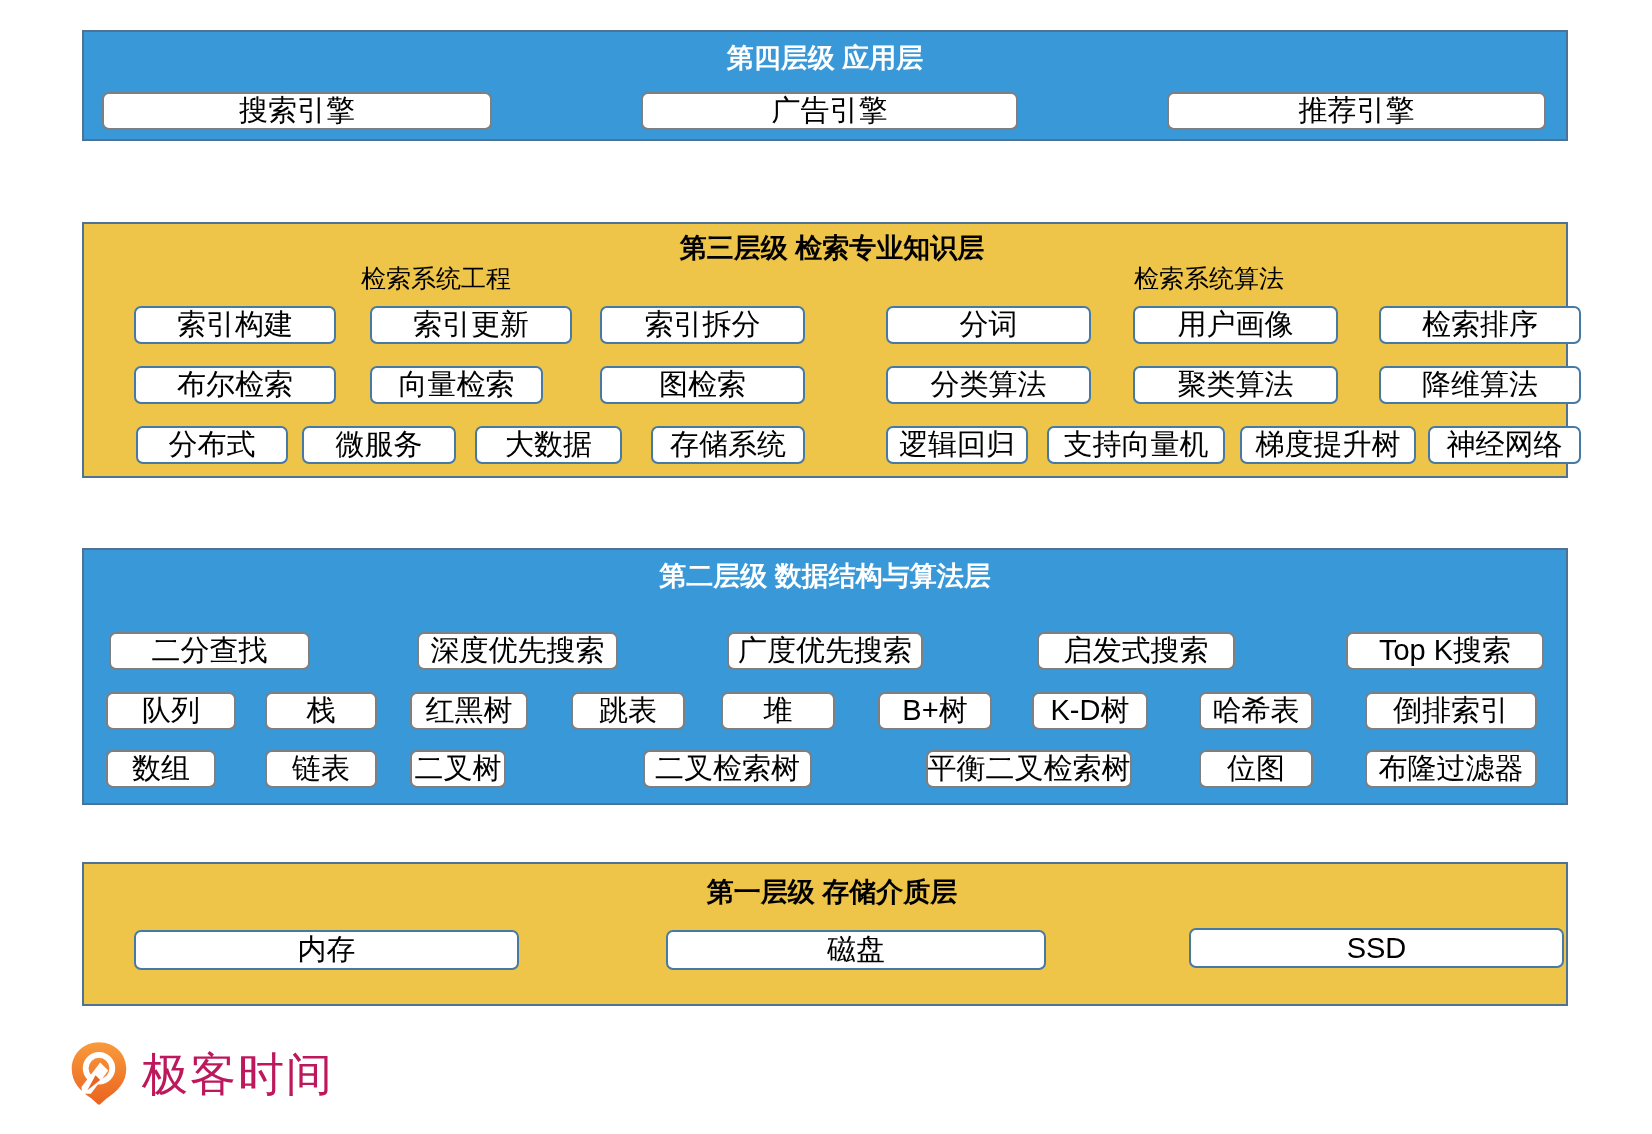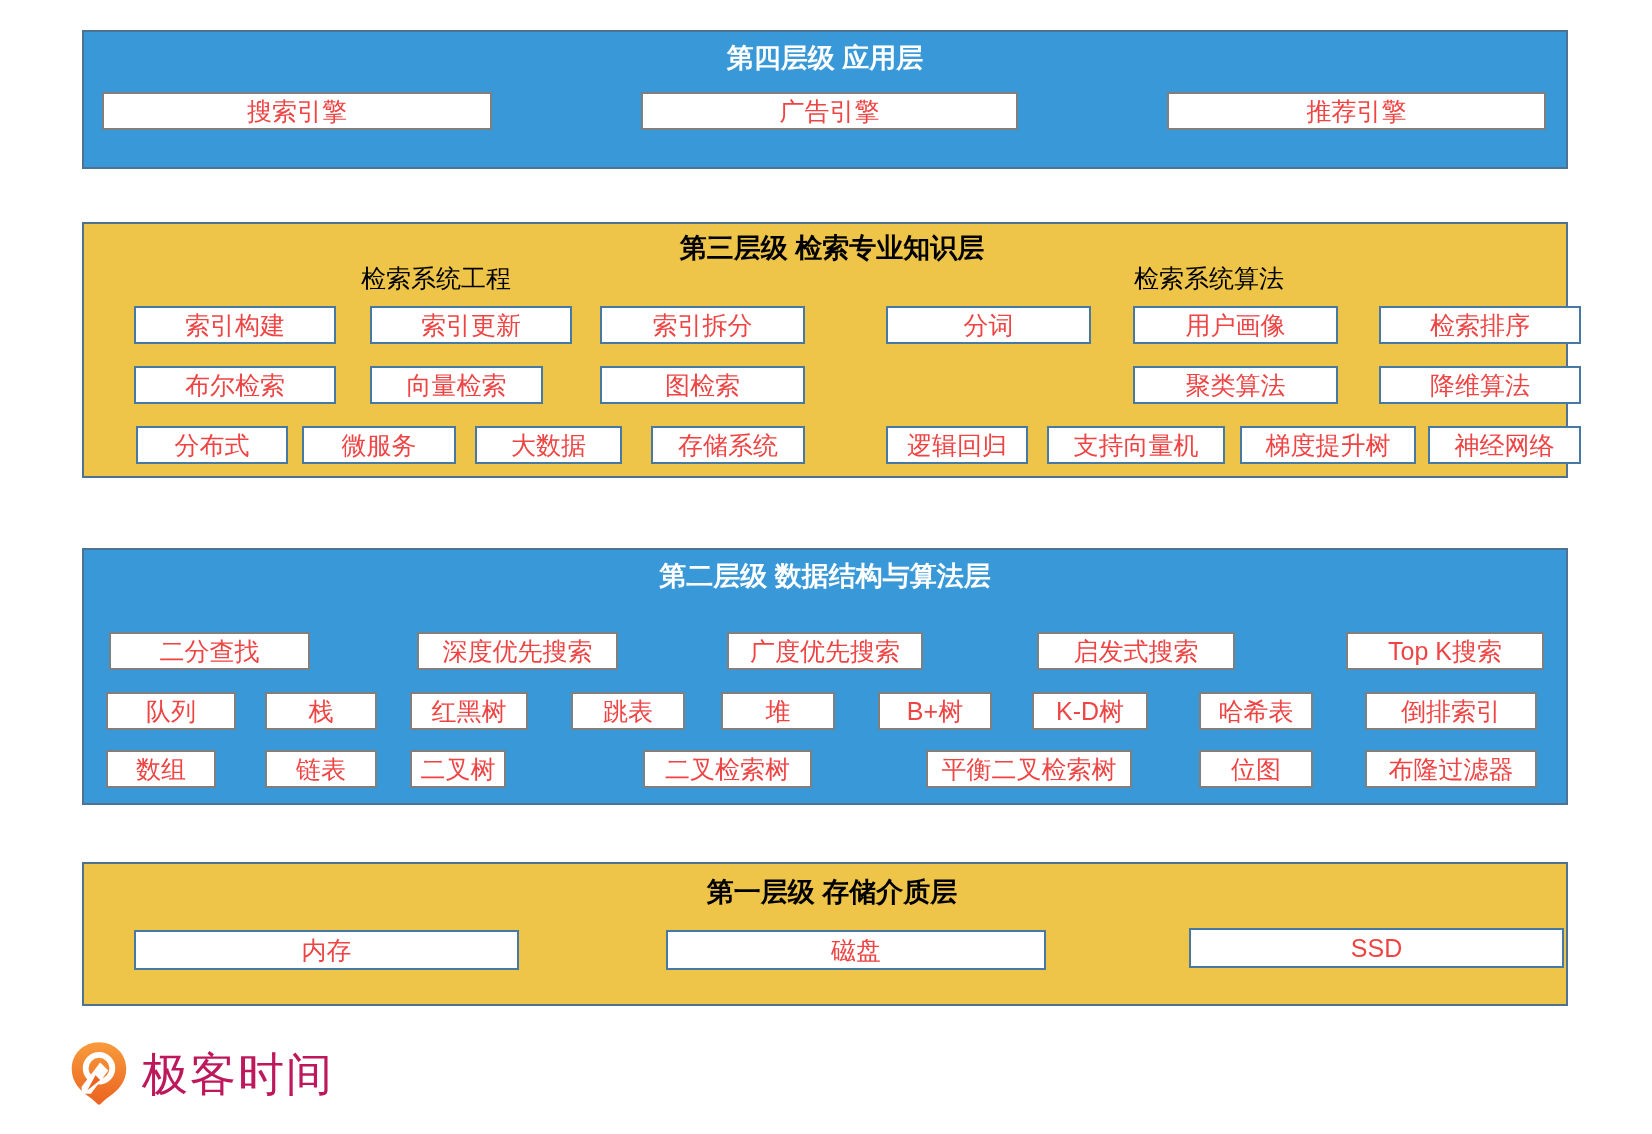--- a/index.html
+++ b/index.html
@@ -19,40 +19,40 @@
   }
   .band.blue  .band-title{color:#ffffff;}
   .band.yellow .band-title{color:#000000;padding-left:14px;}
   .group-header{
     position:absolute;transform:translateX(-50%);
     font-size:25px;font-weight:500;color:#000000;white-space:nowrap;
   }
   .gbox{
     position:absolute;height:38px;background:#ffffff;box-sizing:border-box;
     display:flex;align-items:center;justify-content:center;
-    font-size:25px;color:#ef4444;white-space:nowrap;
+    font-size:29px;color:#000000;white-space:nowrap;border-radius:7px;
   }
   .band.blue  .gbox{border:2px solid #7F7F7F;}
   .band.yellow .gbox{border:2px solid #4679A4;margin-left:28px;}
   .band1-box{height:40px;}
   .logo{
     position:absolute;left:70px;top:1040px;
     display:flex;align-items:center;gap:14px;
   }
   .logo-text{
     font-size:46px;color:#be185d;letter-spacing:2px;font-weight:500;
     line-height:1;
   }
 </style>
 </head>
 <body>
 
 <div class="page">
 
-  <div class="band blue" style="top:30px;height:139px;">
+  <div class="band blue" style="top:30px;height:111px;">
     <div class="band-title" style="top:8px;">第四层级 应用层</div>
     <div class="gbox" style="left:18px;top:60px;width:390px;">搜索引擎</div>
     <div class="gbox" style="left:557px;top:60px;width:377px;">广告引擎</div>
     <div class="gbox" style="left:1083px;top:60px;width:379px;">推荐引擎</div>
   </div>
 
   <div class="band yellow" style="top:222px;height:256px;">
     <div class="band-title" style="top:6px;">第三层级 检索专业知识层</div>
 
     <div class="group-header" style="left:352px;top:38px;">检索系统工程</div>
@@ -68,20 +68,21 @@
 
     <div class="gbox" style="left:24px;top:202px;width:152px;">分布式</div>
     <div class="gbox" style="left:190px;top:202px;width:154px;">微服务</div>
     <div class="gbox" style="left:363px;top:202px;width:147px;">大数据</div>
     <div class="gbox" style="left:539px;top:202px;width:154px;">存储系统</div>
 
     <div class="gbox" style="left:774px;top:82px;width:205px;">分词</div>
     <div class="gbox" style="left:1021px;top:82px;width:205px;">用户画像</div>
     <div class="gbox" style="left:1267px;top:82px;width:202px;">检索排序</div>
 
+    <div class="gbox" style="left:774px;top:142px;width:205px;">分类算法</div>
     <div class="gbox" style="left:1021px;top:142px;width:205px;">聚类算法</div>
     <div class="gbox" style="left:1267px;top:142px;width:202px;">降维算法</div>
 
     <div class="gbox" style="left:774px;top:202px;width:142px;">逻辑回归</div>
     <div class="gbox" style="left:935px;top:202px;width:178px;">支持向量机</div>
     <div class="gbox" style="left:1128px;top:202px;width:176px;">梯度提升树</div>
     <div class="gbox" style="left:1316px;top:202px;width:153px;">神经网络</div>
   </div>
 
   <div class="band blue" style="top:548px;height:257px;">

